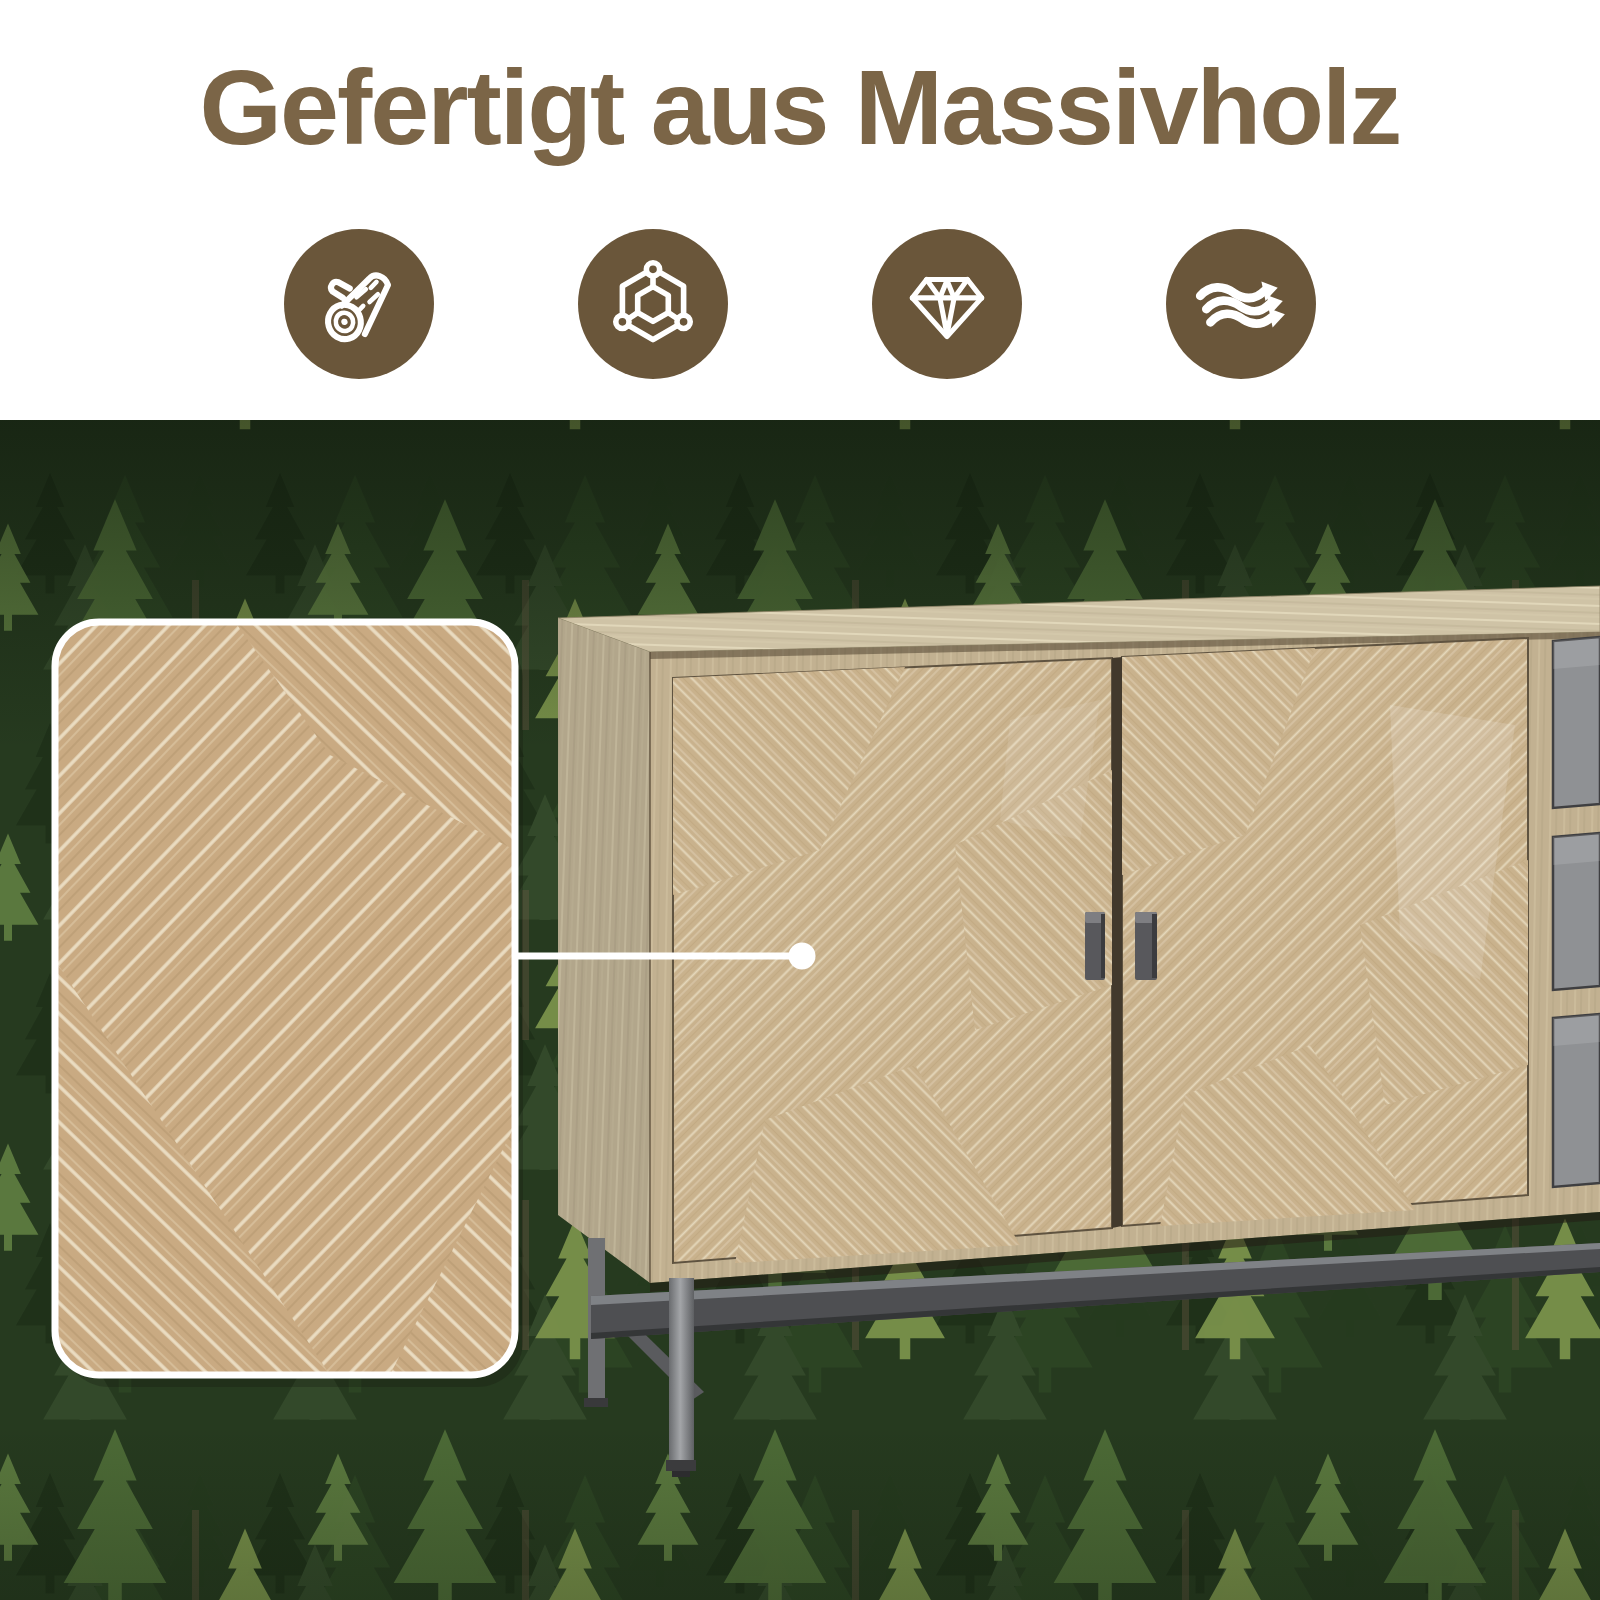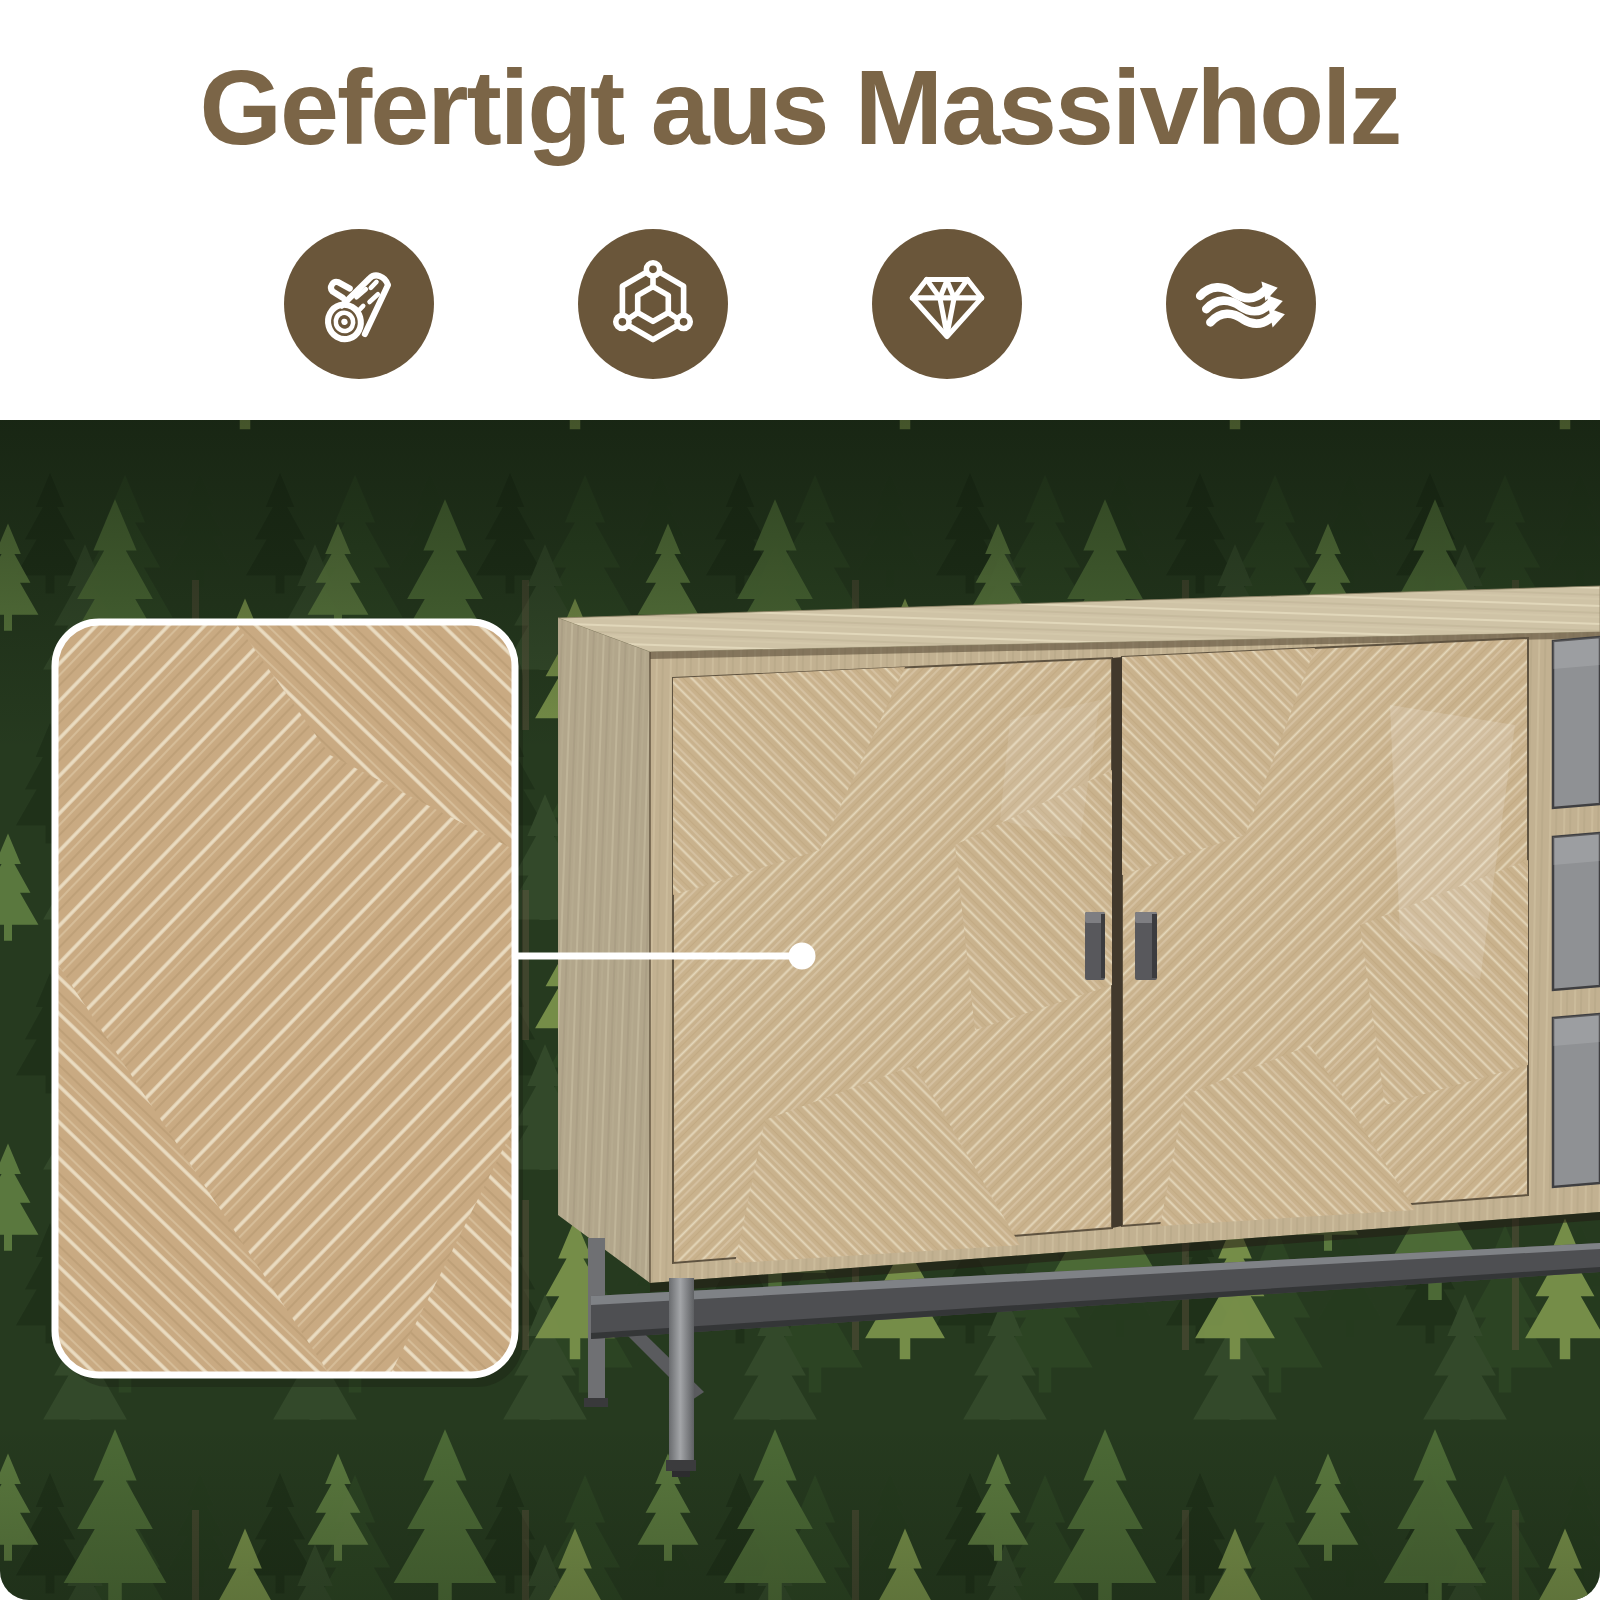--- a/index.html
+++ b/index.html
@@ -1,17 +1,17 @@
 <!DOCTYPE html>
 <html><head>
 <meta charset="utf-8">
 <style>
   html,body{margin:0;padding:0;background:#ffffff;}
   .page{position:relative;width:1600px;height:1600px;overflow:hidden;background:#ffffff;
-        font-family:"Liberation Sans",sans-serif;border-radius:29px;}
+        font-family:"Liberation Sans",sans-serif;}
   .header{position:absolute;top:0;left:0;width:1600px;height:420px;background:#ffffff;}
   .headline{margin:0;padding-top:52px;text-align:center;font-size:106px;font-weight:700;
             letter-spacing:-2px;color:#7b6547;line-height:1.05;}
   .icons-row{display:flex;justify-content:center;gap:144px;margin-top:66px;}
   .icon-circle{width:150px;height:150px;border-radius:50%;background:#6a563a;
                display:flex;align-items:center;justify-content:center;flex:0 0 auto;}
   .icon-circle svg{width:102px;height:102px;display:block;}
   .photo{position:absolute;top:420px;left:0;width:1600px;height:1180px;}
   svg.scene{display:block;}
 </style>

